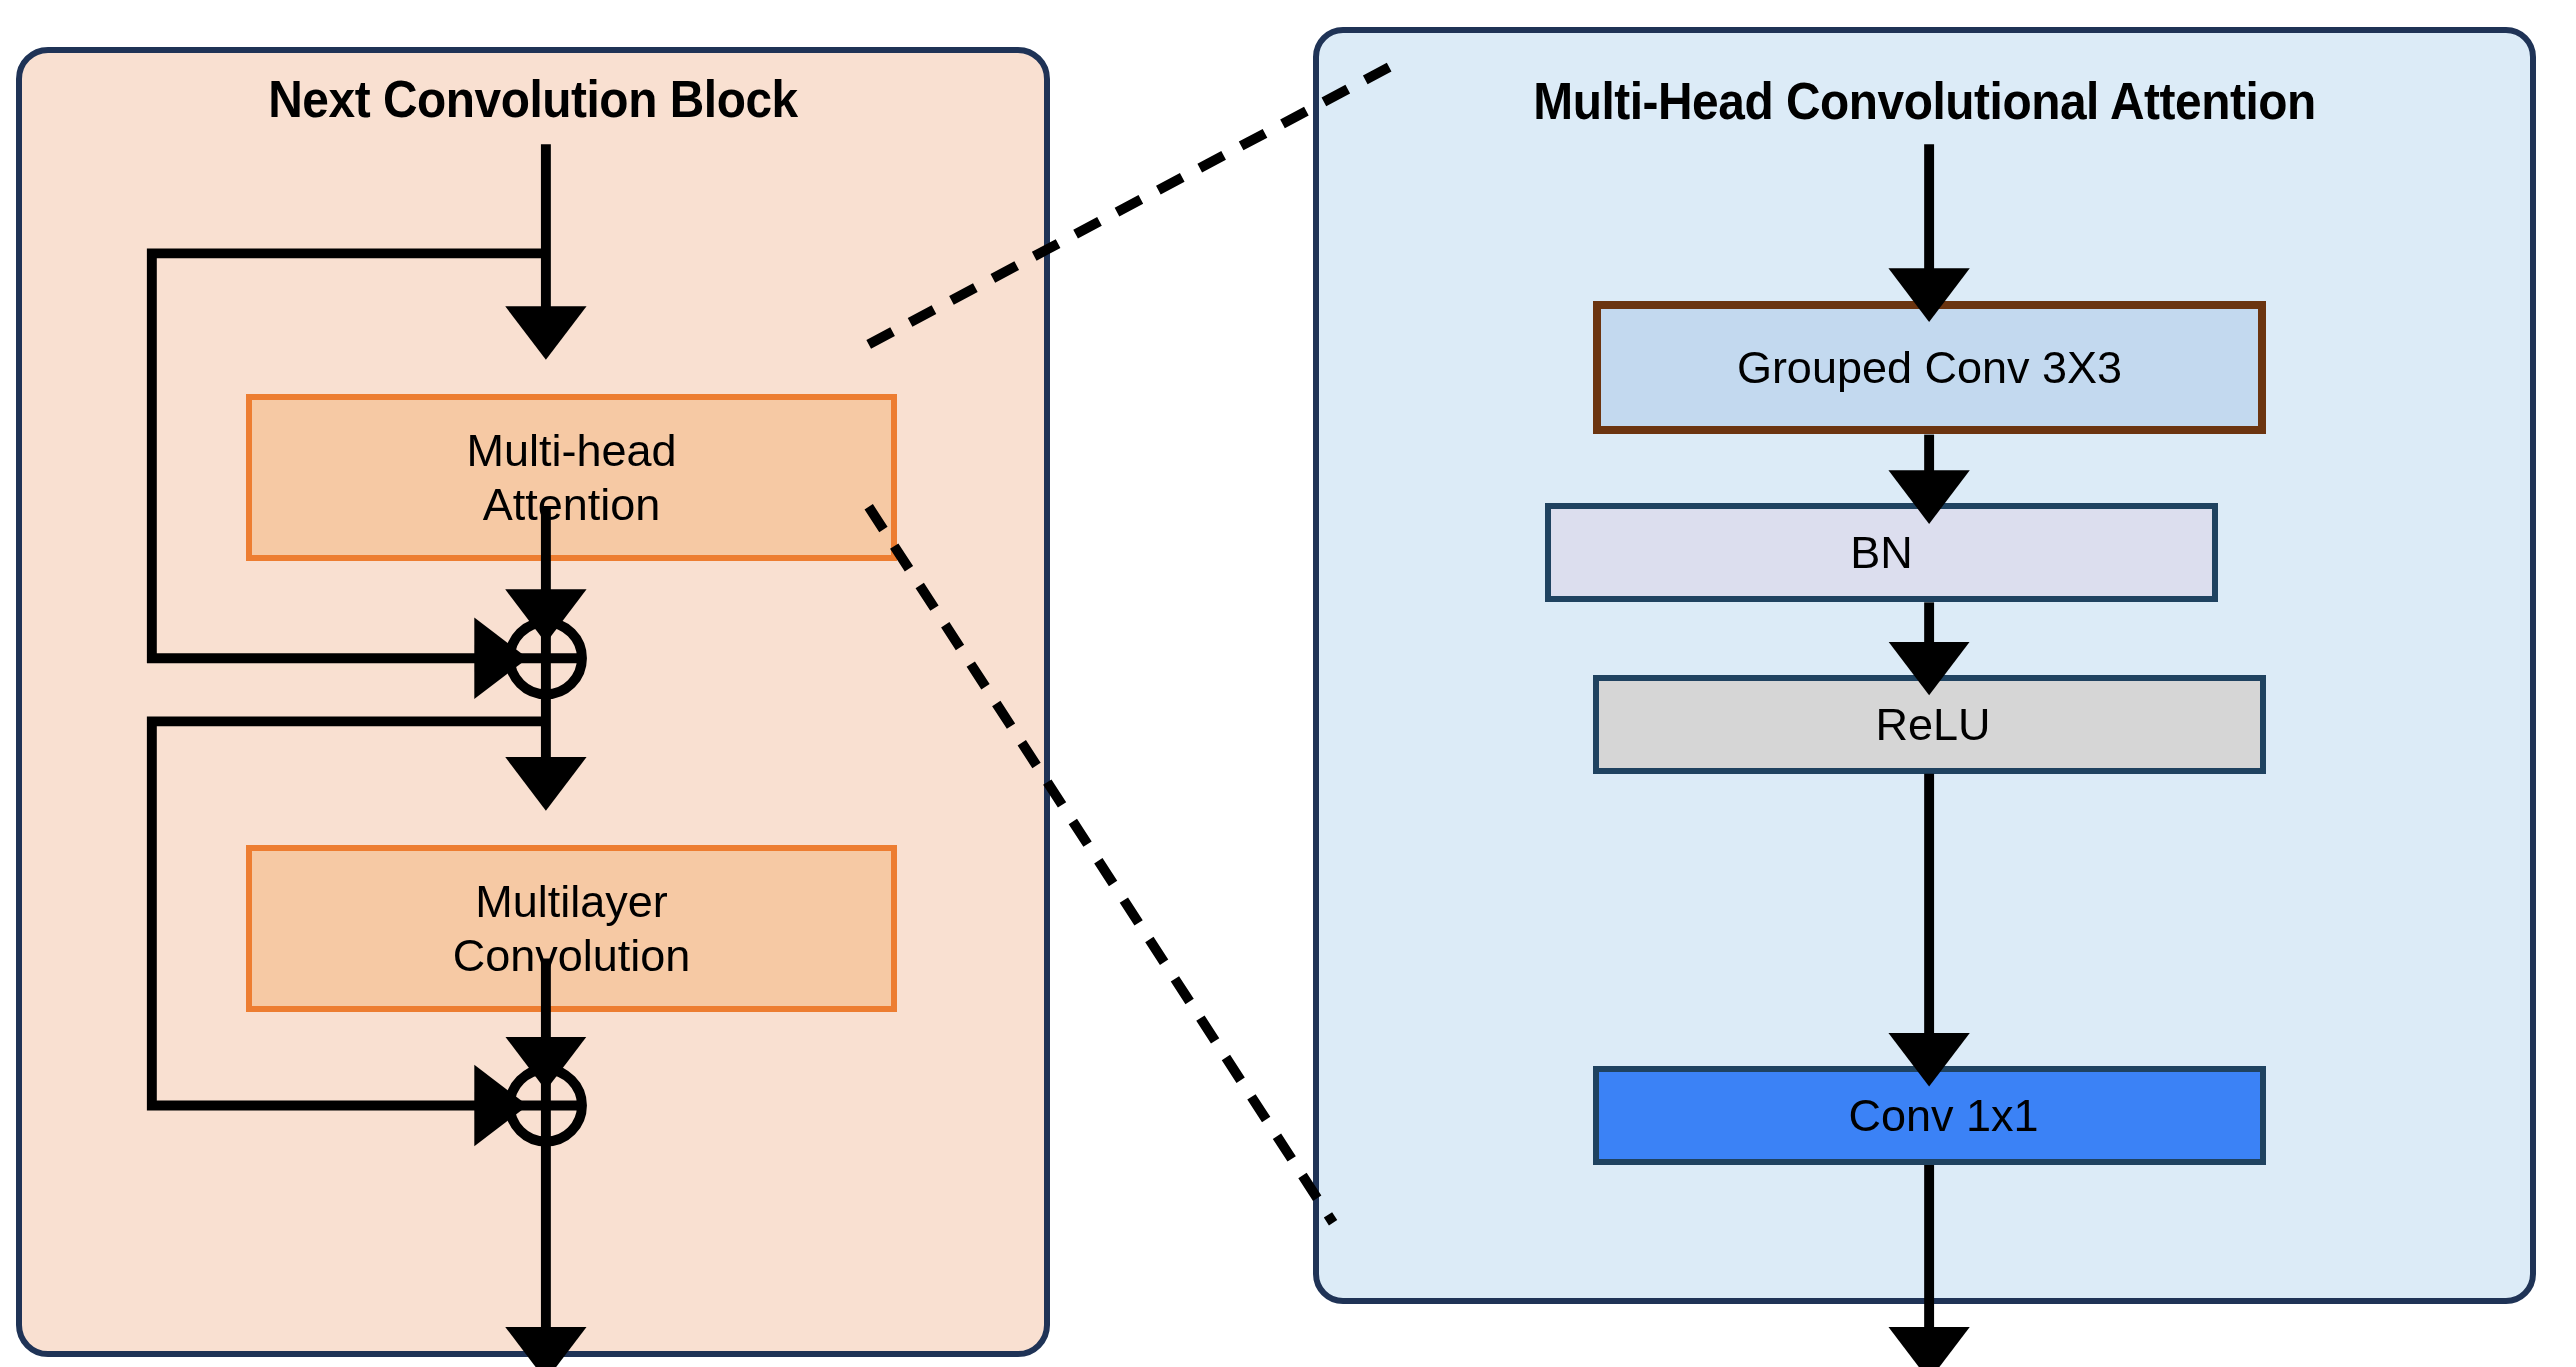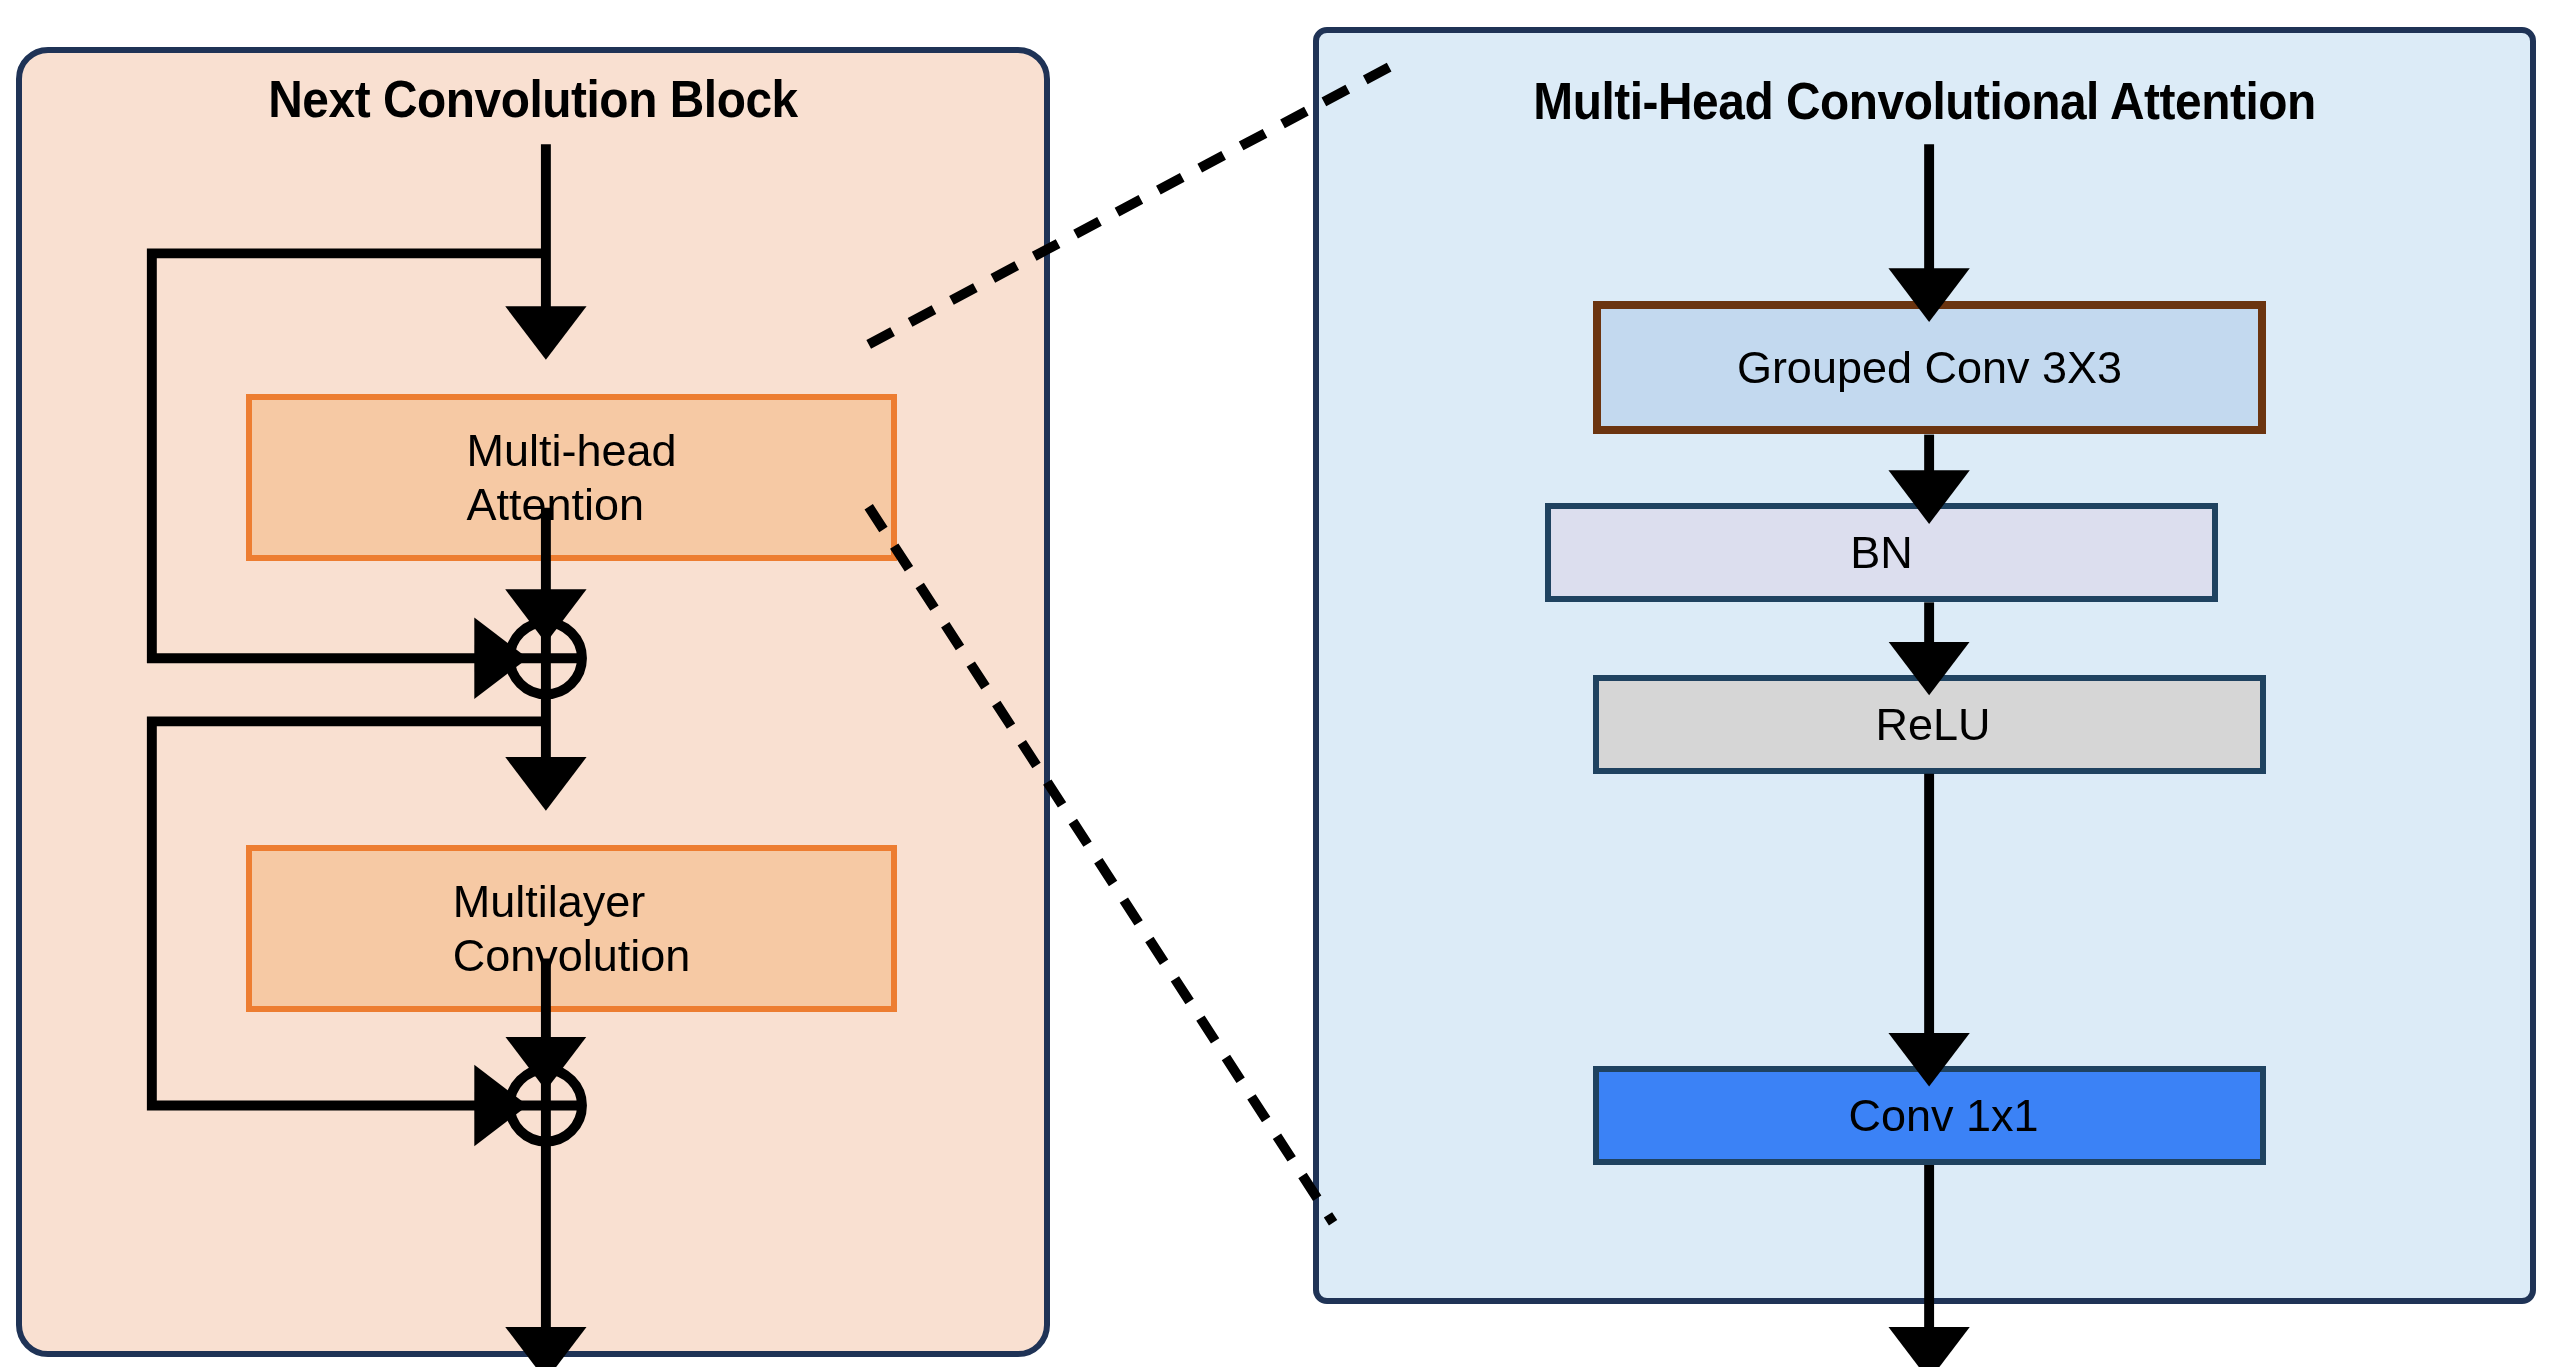--- a/index.html
+++ b/index.html
@@ -32,21 +32,21 @@
     height: 1310px;
     background: #f9e0d1;
     border-radius: 32px;
   }
   #panel-right {
     left: 1313px;
     top: 27px;
     width: 1223px;
     height: 1277px;
     background: #dcebf7;
-    border-radius: 14px;
+    border-radius: 30px;
   }
   .panel-title {
     position: absolute;
     left: 0;
     width: 100%;
     text-align: center;
     font-weight: bold;
     color: #000000;
     font-family: "Liberation Sans Narrow", "Liberation Sans", sans-serif;
     letter-spacing: -0.5px;
@@ -61,20 +61,21 @@
     top: 38px;
     font-size: 52px;
     transform: scaleX(0.92);
   }
   .blk {
     position: absolute;
     box-sizing: border-box;
     display: flex;
     align-items: center;
     justify-content: center;
+    text-align: center;
     color: #000000;
     line-height: 1.18;
     font-size: 45px;
     font-family: "Liberation Sans Narrow", "Liberation Sans", sans-serif;
   }
   
   .blk-orange {
     background: #f6c9a4;
     border: 6.3px solid #ed7d31;
   }

